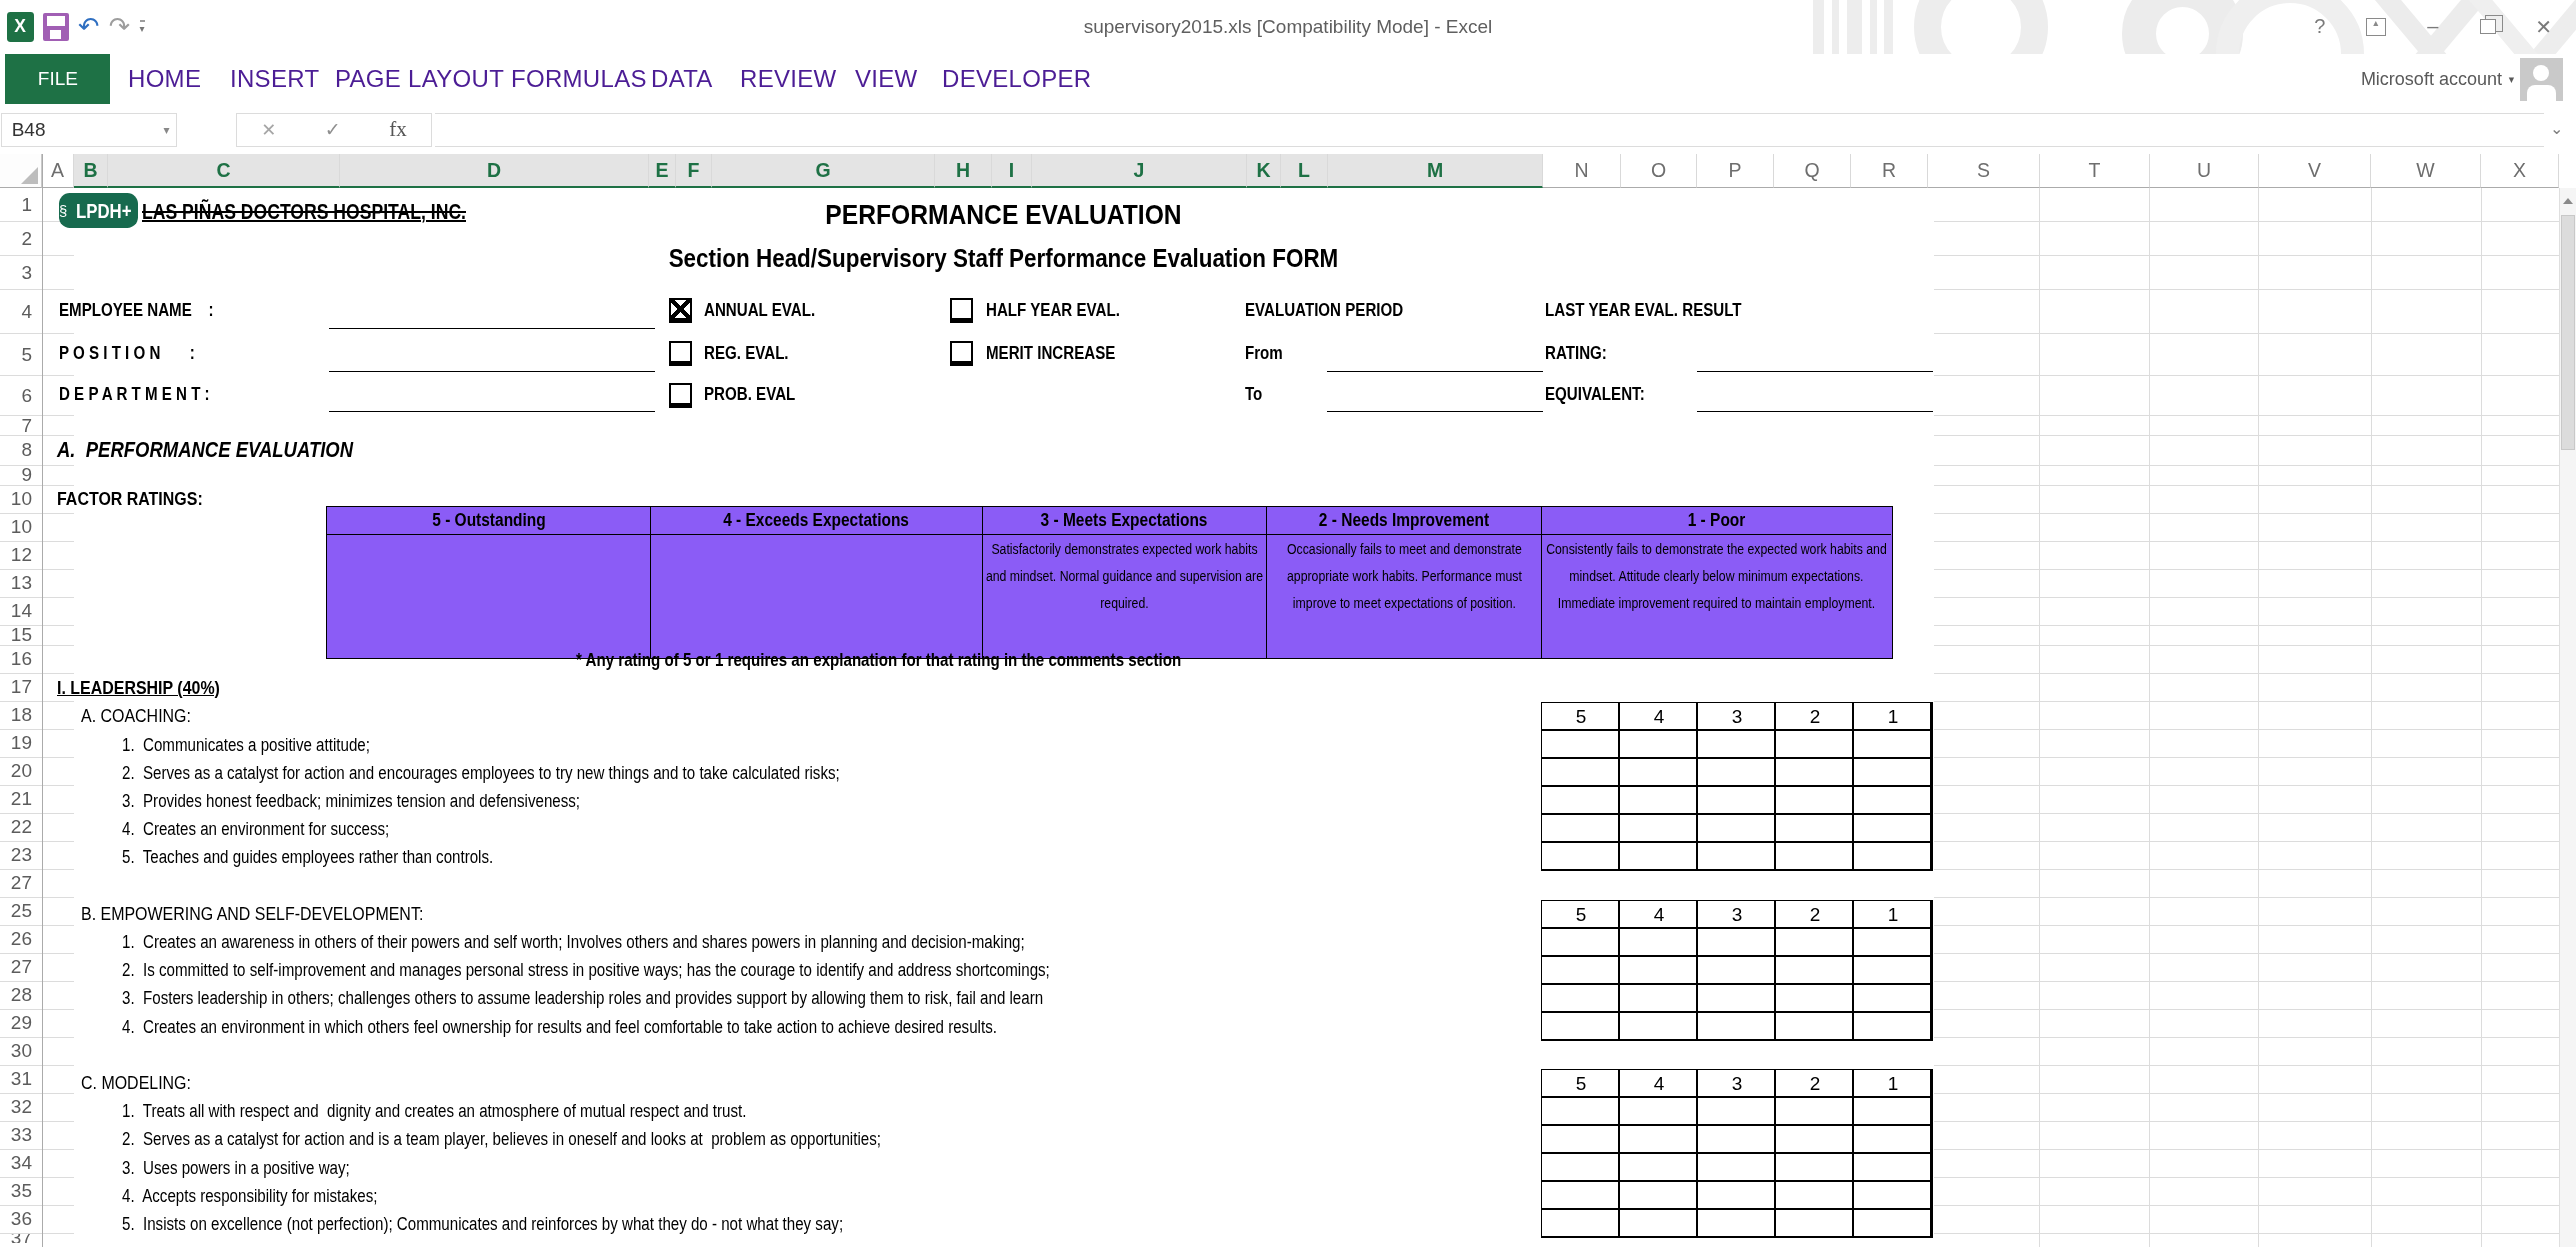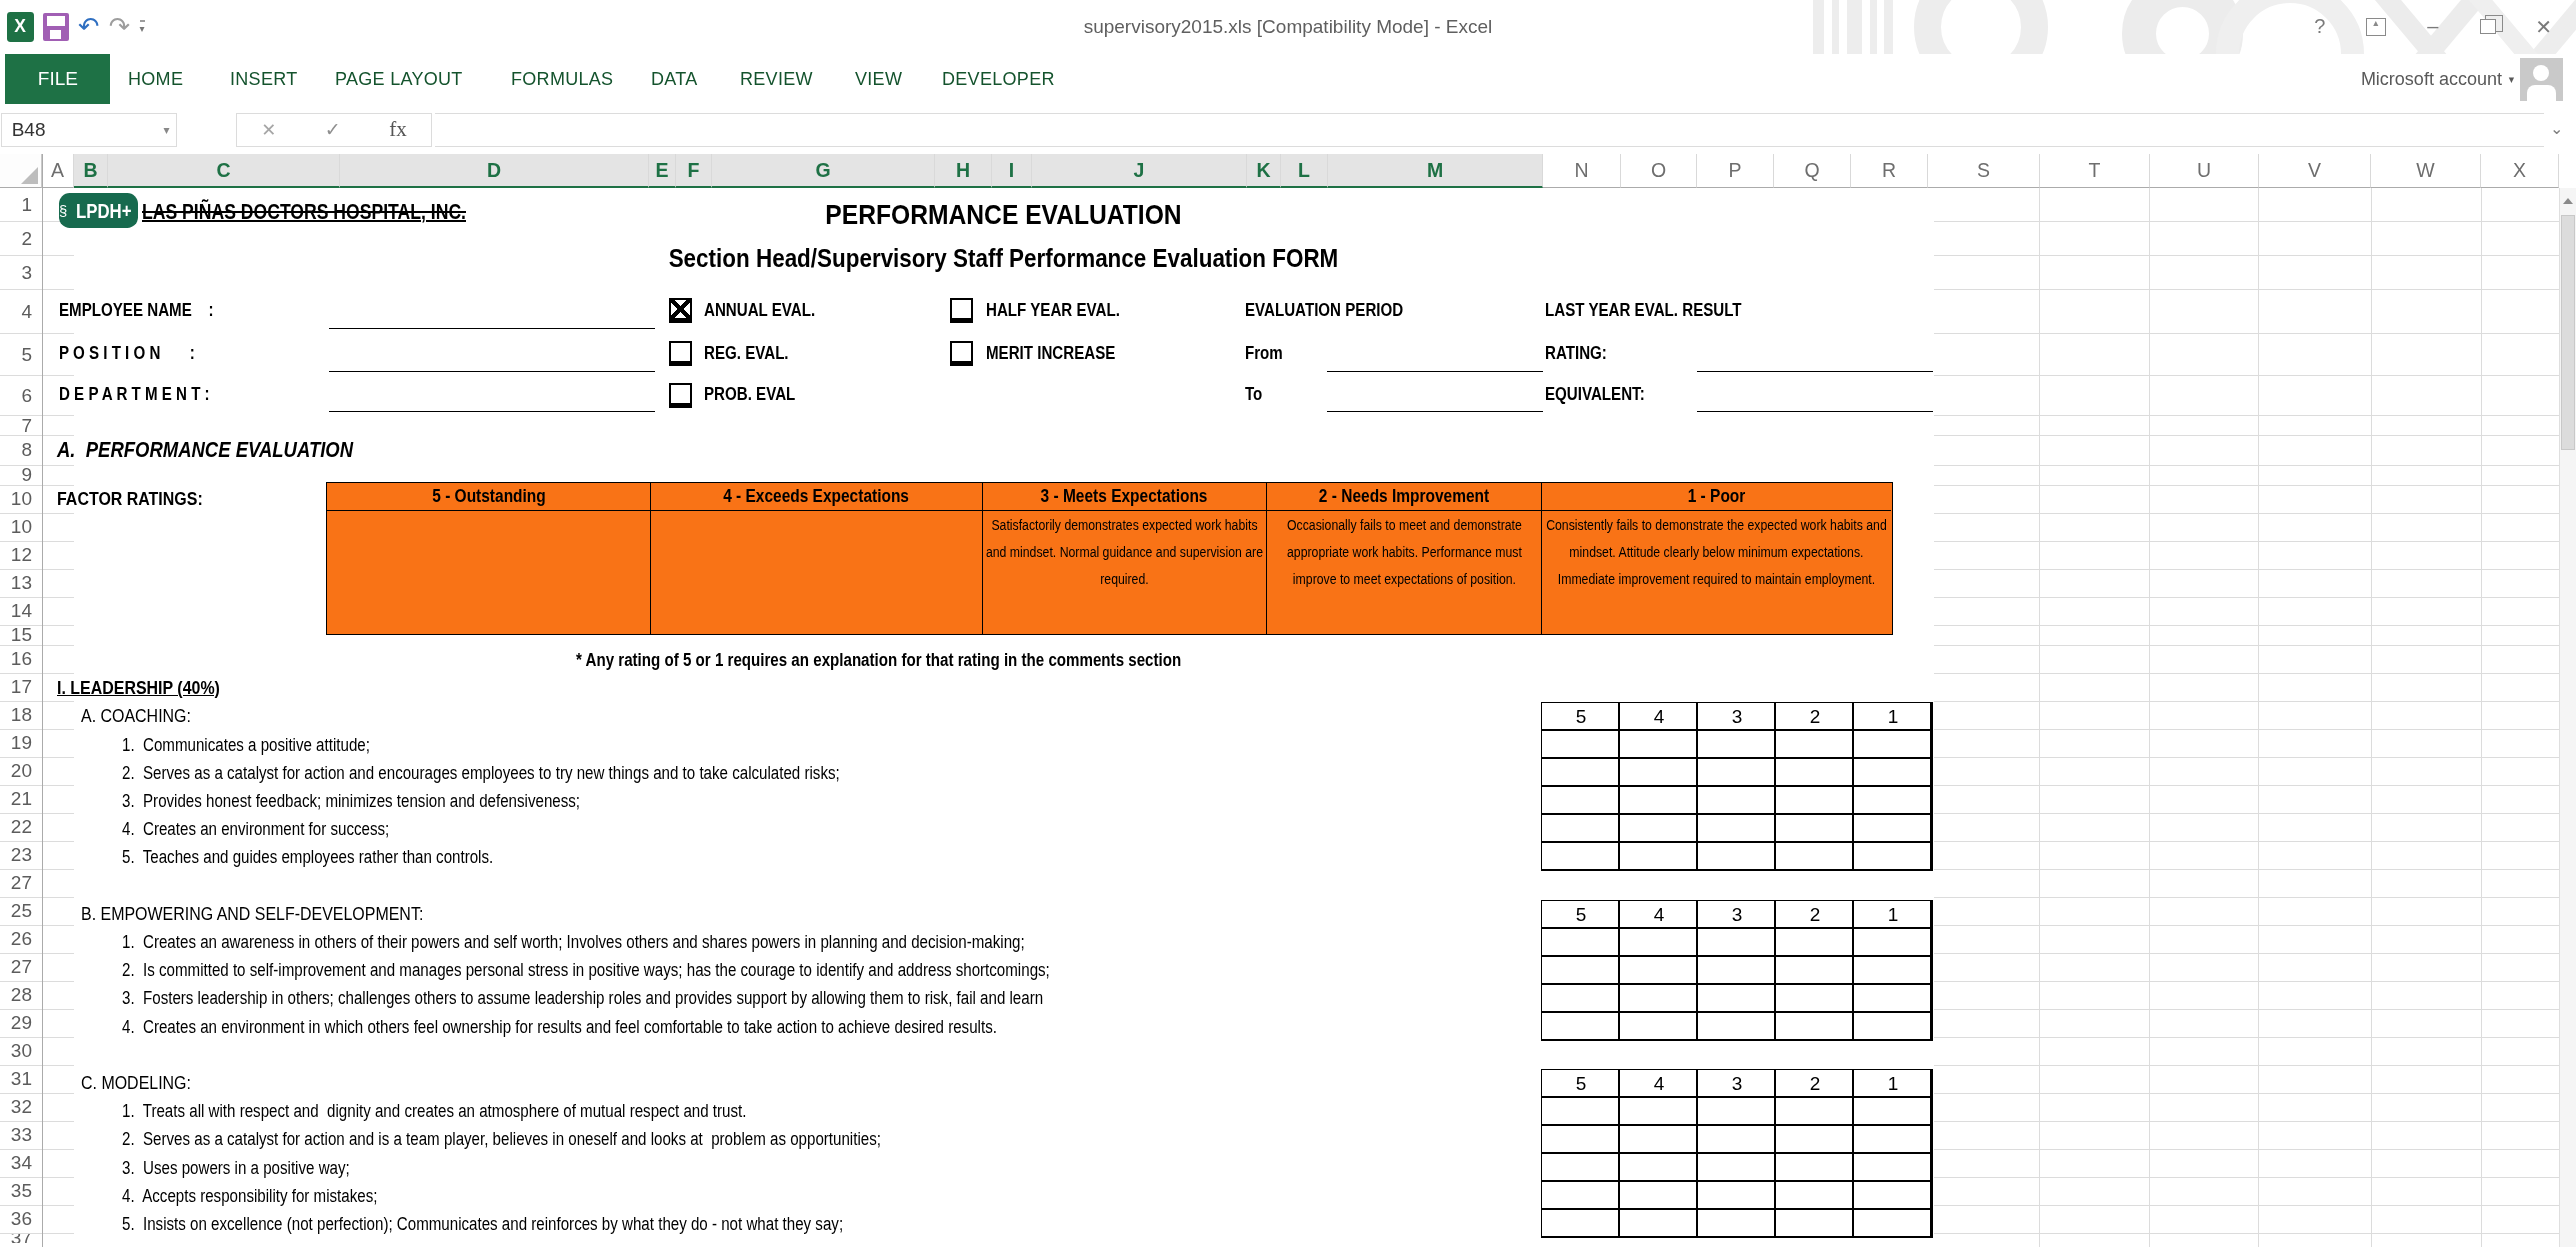--- a/index.html
+++ b/index.html
@@ -27,21 +27,21 @@
 .qcaret{font-size:10px;color:#777;border-top:2px solid #9d9d9d;padding-top:0.7px}
 .wtitle{position:absolute;left:0;top:0;width:100%;height:54px;display:flex;align-items:center;justify-content:center;font-size:19px;color:#5F5F5F;z-index:1}
 .wctl{position:absolute;top:12px;height:29.5px;display:flex;align-items:center;justify-content:center;color:#7A7A7A;font-size:20px;z-index:2;width:29.5px}
 .pinicon{width:20px;height:17.5px;border:1.3px solid #8A8A8A;position:relative}
 .pinicon::after{content:"▲";position:absolute;left:0;top:-1.3px;width:100%;text-align:center;font-size:8.7px;color:#8A8A8A}
 .resticon{width:16px;height:14.8px;border:1.3px solid #8A8A8A;position:relative;background:#fff}
 .resticon::before{content:"";position:absolute;left:4px;top:-5.4px;width:16px;height:14.8px;border:1.3px solid #8A8A8A;z-index:-1}
 
 .ribbon{position:absolute;left:0;top:54px;width:2576px;height:50px;background:#fff;z-index:1}
 .filetab{position:absolute;left:5.4px;top:0;width:105px;height:50px;background:#1E7145;color:#fff;display:flex;align-items:center;justify-content:center;font-size:19px}
-.rtab{position:absolute;top:0;height:50px;display:flex;align-items:center;font-size:18px;color:#14532d;letter-spacing:0.3px}
+.rtab{position:absolute;top:0;height:50px;display:flex;align-items:center;font-size:24px;color:#4c1d95;letter-spacing:0.3px}
 .account{position:absolute;top:8px;right:62px;height:34px;display:flex;align-items:center;font-size:18px;color:#595959;z-index:2}
 .avatar{position:absolute;left:2520px;top:58px;width:43px;height:43px;background:#C9C9C9;overflow:hidden;z-index:2}
 .avatar::before{content:"";position:absolute;left:13.4px;top:6.7px;width:16px;height:16px;border-radius:50%;background:#fff}
 .avatar::after{content:"";position:absolute;left:6.7px;top:27px;width:29.5px;height:17.5px;border-radius:8px 8px 0 0;background:#fff}
 
 .fbar{position:absolute;left:0;top:104px;width:2576px;height:50px;background:#fff}
 .namebox{position:absolute;left:1.3px;top:8.7px;width:176px;height:34px;border:1.3px solid #DCDCDC;display:flex;align-items:center;font-size:19px;color:#333;padding-left:9.4px}
 .nbcaret{position:absolute;right:6.7px;color:#888;font-size:12px}
 .fxbox{position:absolute;left:236px;top:8.7px;width:196px;height:34px;border:1.3px solid #DCDCDC;display:flex;align-items:center;justify-content:space-around}
 .finput{position:absolute;left:435px;top:8.7px;width:2109px;height:34px;border-top:1.3px solid #DCDCDC;border-bottom:1.3px solid #DCDCDC;font-size:18px;display:flex;align-items:center;padding-left:6.7px}
@@ -65,21 +65,21 @@
 .varrow::after{content:"";width:0;height:0;border-left:5.4px solid transparent;border-right:5.4px solid transparent;border-bottom:6.7px solid #8A8A8A}
 .vthumb{position:absolute;left:1.3px;top:27px;width:14px;height:235px;background:#DCDCDC;border:0.7px solid #C8C8C8}
 
 .badge{position:absolute;left:59px;top:193px;width:79px;height:35px;background:#176A4E;border-radius:10.7px;display:flex;align-items:center;justify-content:center;color:#fff}
 .badge .pl{font-size:14.8px;margin-right:1.3px}
 .badge .tx{font-weight:700;font-size:21px;transform:scaleX(.8)}
 .company{position:absolute;left:142px;top:195px;height:34px;display:flex;align-items:center;font-weight:700;font-size:22px;white-space:pre;transform:scaleX(.8);transform-origin:0 50%;text-decoration:underline line-through;text-decoration-thickness:2px}
 .cb{position:absolute;width:23px;height:25px;border:2px solid #000;border-bottom:5.4px solid #000;background:#fff}
 .cb[data-checked="true"]{background-image:linear-gradient(45deg,transparent 43%,#000 43% 57%,transparent 57%),linear-gradient(135deg,transparent 43%,#000 43% 57%,transparent 57%)}
 .ul{position:absolute;border-bottom:1.3px solid #000;height:0}
-.ftable{position:absolute;left:326px;top:482px;width:1567px;height:153px;border:1.3px solid #000;display:flex;background:#f97316}
+.ftable{position:absolute;left:326px;top:506px;width:1567px;height:153px;border:1.3px solid #000;display:flex;background:#8b5cf6}
 .fcol{height:100%;border-right:1.3px solid #000;display:flex;flex-direction:column}
 .fcol:last-child{border-right:none}
 .fhdr{height:27.5px;border-bottom:1.3px solid #000;display:flex;align-items:center;justify-content:center;font-weight:700;font-size:18px;white-space:pre}
 .fhdr>span{transform:scaleX(.86)}
 .fdesc{flex:1;overflow:hidden;display:flex;justify-content:center}
 .fdesc>span{width:112%;flex:none;transform:scaleX(.89);transform-origin:50% 0;text-align:center;font-size:13.8px;line-height:27px;padding-top:1.3px}
 .rgrid{position:absolute;left:1541px;width:392px;border:1.3px solid #000;background-color:#fff;background-image:repeating-linear-gradient(to bottom,transparent 0 26px,#000 26px 28px),repeating-linear-gradient(to right,transparent 0 76px,#000 76px 78px)}
 .rgrid .hdr{position:absolute;left:0;top:0;right:0;height:27px;display:flex}
 .rgrid .hdr span{flex:1;display:flex;align-items:center;justify-content:center;font-size:19px}
 .itm{position:absolute;left:122px;height:28px;display:flex;align-items:center;white-space:pre;font-size:18px;transform:scaleX(.84);transform-origin:0 50%}

